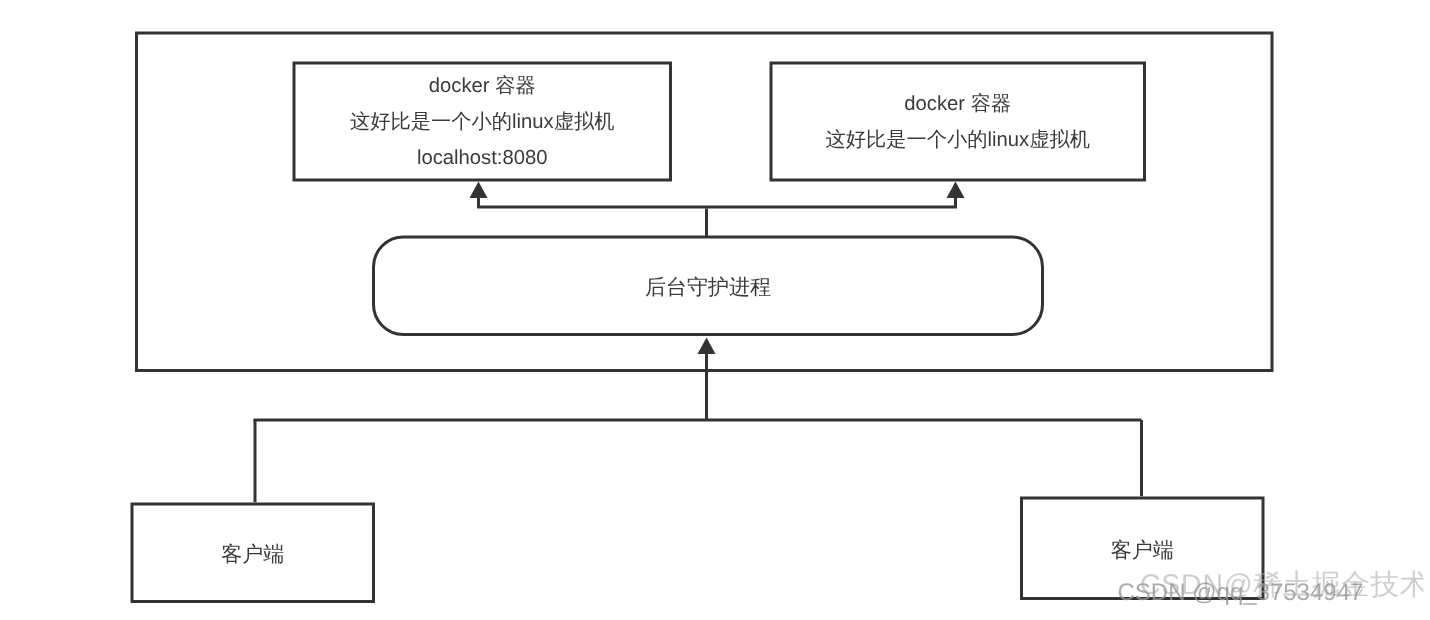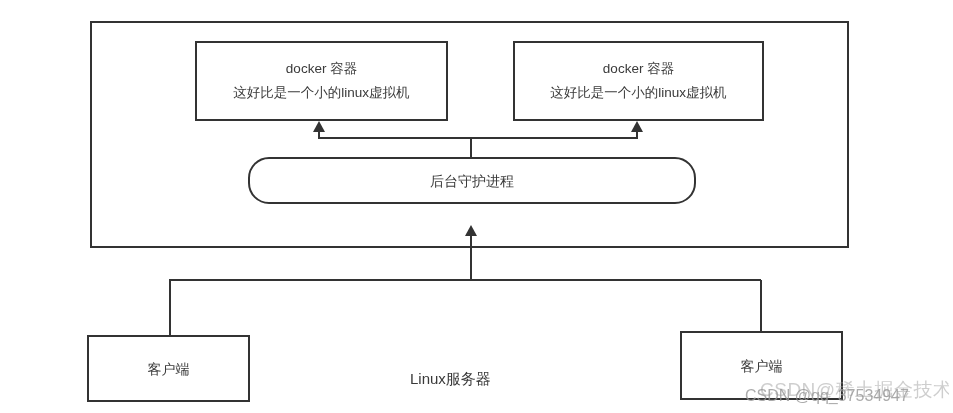--- a/index.html
+++ b/index.html
@@ -29,21 +29,21 @@
     flex-direction: column;
     align-items: center;
     justify-content: center;
     text-align: center;
     font-size: 13.5px;
     line-height: 20px;
     color: #3a3a3a;
   }
   .container-left  { left: 187px; top: 33px;  width: 253px; height: 80px; }
   .container-right { left: 505px; top: 33px;  width: 251px; height: 80px; }
-  .daemon-box      { left: 240px; top: 149px; width: 448px; height: 47px; font-size: 14px; border-radius: 21px; }
+  .daemon-box      { left: 240px; top: 149px; width: 448px; height: 67px; font-size: 14px; border-radius: 21px; }
   .client-left     { left: 79px;  top: 327px; width: 163px; height: 67px; font-size: 14px; }
   .client-right    { left: 672px; top: 323px; width: 163px; height: 69px; font-size: 14px; }
 
   .line {
     position: absolute;
     background: #333333;
   }
   
   .l-top-h        { left: 310px; top: 129px; width: 320px; height: 2px; }
   .l-stub-daemon  { left: 462px; top: 131px; width: 2px;   height: 19px; }
@@ -94,20 +94,21 @@
 </head>
 <body>
 
 <div class="canvas">
 
   <div class="box outer-box"></div>
 
   <div class="box node container-left">
     <div>docker 容器</div>
     <div>这好比是一个小的linux虚拟机</div>
+    <div>localhost:8080</div>
   </div>
 
   <div class="box node container-right">
     <div>docker 容器</div>
     <div>这好比是一个小的linux虚拟机</div>
   </div>
 
   <div class="box node daemon-box">
     <div>后台守护进程</div>
   </div>
@@ -125,18 +126,17 @@
   <div class="line l-center-arrow-v"></div>
   <div class="arrowhead ah-center"></div>
 
   <div class="box node client-left">
     <div>客户端</div>
   </div>
   <div class="box node client-right">
     <div>客户端</div>
   </div>
 
-  <div class="server-label">Linux服务器</div>
 
   <div class="watermark wm-community">CSDN@稀土掘金技术社区</div>
   <div class="watermark wm-user">CSDN @qq_37534947</div>
 
 </div>
 
 </body></html>

